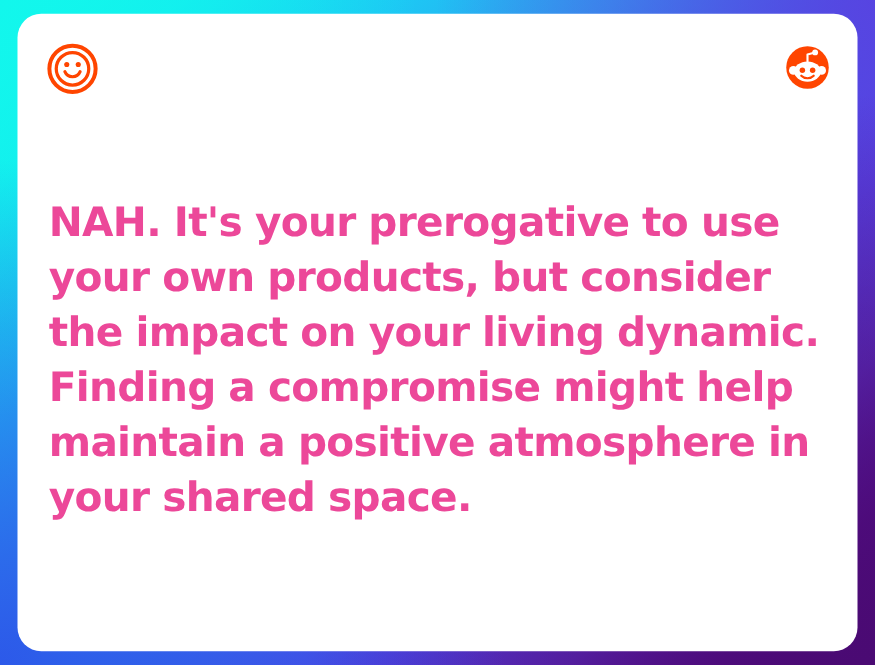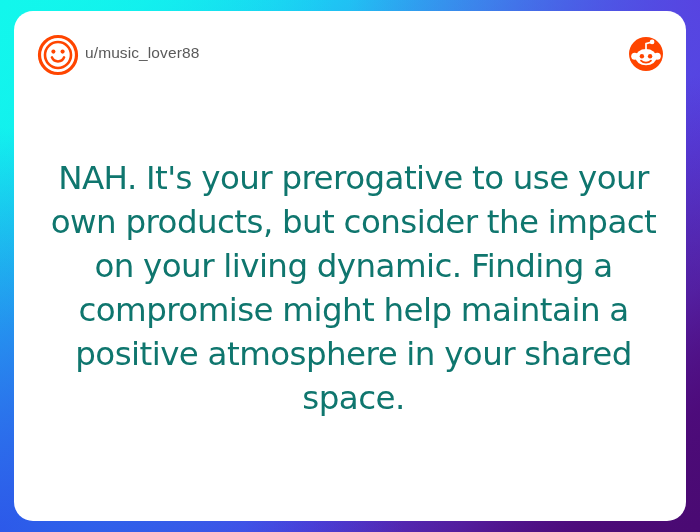--- a/index.html
+++ b/index.html
@@ -100,26 +100,25 @@
     left: 25px;
     top: 145px;
     right: 18px;
   }
 
   #post-text {
     margin: 0;
     font-family: "DejaVu Sans", "Liberation Sans", sans-serif;
     font-size: 32.5px;
     line-height: 44px;
-    font-weight: 400;
-    color: #0f766e;
+    font-weight: 700;
+    color: #ec4899;
     letter-spacing: -0.55px;
     word-spacing: -0.5px;
     white-space: pre-wrap;
-    text-align: center;
   }
 </style>
 </head>
 <body>
 
 <div id="screen">
 
   <div id="card">
 
     <div id="post-header">
@@ -127,21 +126,20 @@
       <span id="avatar">
         <svg width="42" height="42" viewBox="0 0 42 42" aria-hidden="true">
           <circle cx="21" cy="21" r="18.5" fill="none" stroke="#FF4500" stroke-width="3.2"></circle>
           <circle cx="21" cy="21" r="13" fill="none" stroke="#FF4500" stroke-width="2.6"></circle>
           <circle cx="16.4" cy="17.6" r="2.05" fill="#FF4500"></circle>
           <circle cx="25.6" cy="17.6" r="2.05" fill="#FF4500"></circle>
           <path d="M14.9 23.3 A6.6 6.6 0 0 0 27.1 23.3" fill="none" stroke="#FF4500" stroke-width="2.5" stroke-linecap="round"></path>
         </svg>
       </span>
 
-      <span id="username">u/music_lover88</span>
 
       <span id="reddit-logo">
         <svg width="36" height="36" viewBox="0 0 36 36" aria-hidden="true">
           <circle cx="18" cy="18" r="17" fill="#FF4500"></circle>
 
           <ellipse cx="18" cy="21.2" rx="10.6" ry="8.1" fill="#ffffff"></ellipse>
 
           <path d="M18 13.2 L18 7.6 L23.2 6.2" fill="none" stroke="#ffffff" stroke-width="1.7" stroke-linecap="round" stroke-linejoin="round"></path>
           <circle cx="24.1" cy="5.9" r="2.35" fill="#ffffff"></circle>
 

